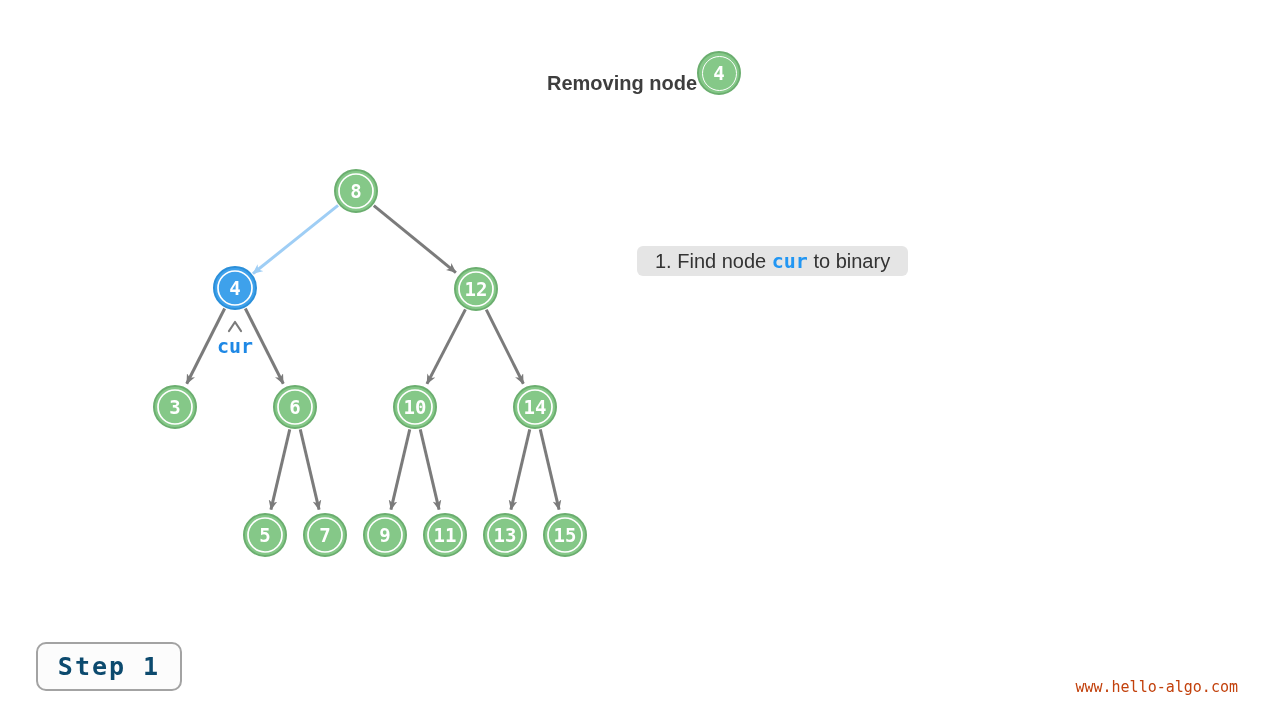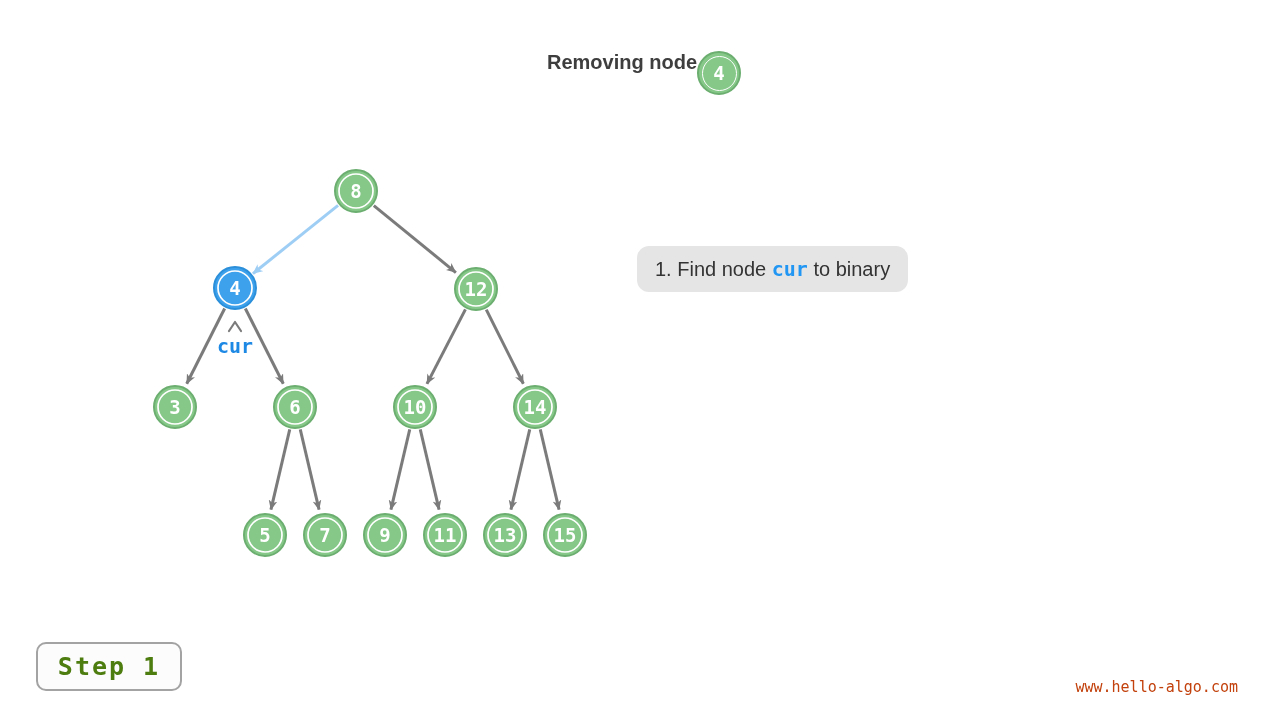--- a/index.html
+++ b/index.html
@@ -2,48 +2,48 @@
 <html><head>
 <meta charset="utf-8">
 <style>
   * { margin:0; padding:0; box-sizing:border-box; }
   html,body { width:1280px; height:720px; background:#ffffff; overflow:hidden;
               font-family:"Liberation Sans", sans-serif; }
   .stage { position:relative; width:1280px; height:720px; background:#ffffff; }
 
   
   .title-row { position:absolute; top:51px; left:50%; transform:translateX(-50%);
-               margin-left:4px; display:flex; align-items:flex-start; gap:0;
+               margin-left:4px; display:flex; align-items:flex-end; gap:0;
                white-space:nowrap; }
   .title-text { font-size:20px; font-weight:bold; color:#3e3e3e; }
   .title-node { position:relative; width:44px; height:44px; border-radius:50%;
                 background:#85c888; border:2px solid #6bae6f;
                 display:flex; align-items:center; justify-content:center; }
   .title-node .ring { position:absolute; inset:2.5px; border:1.6px solid #ffffff;
                       border-radius:50%; }
   .title-node .val { position:relative; color:#ffffff; font-weight:bold; font-size:19px;
                      font-family:"DejaVu Sans Mono", monospace; }
 
   
   #tree-svg { position:absolute; left:0; top:0; }
 
   
-  .annotation { position:absolute; left:637px; top:246px; height:46px;
-                background:#e5e5e5; border-radius:12px; padding:0 18px;
+  .annotation { position:absolute; left:637px; top:246px; height:30px;
+                background:#e5e5e5; border-radius:6px; padding:0 18px;
                 display:flex; align-items:center; font-size:20px; color:#333333;
                 white-space:pre; }
   .annotation .kw { color:#2196f3; font-weight:bold; font-size:20px;
                     font-family:"DejaVu Sans Mono", monospace; }
 
   
   .step-badge { position:absolute; left:36px; top:642px; width:146px; height:49px;
                 background:#fcfcfc; border:2px solid #a3a3a3; border-radius:10px;
                 display:flex; align-items:center; justify-content:center;
                 font-family:"DejaVu Sans Mono", monospace; font-weight:bold;
-                font-size:25px; color:#4d7c0f; letter-spacing:2px; }
+                font-size:25px; color:#0c4a6e; letter-spacing:2px; }
 
   
   .watermark { position:absolute; right:42px; bottom:24px;
                font-family:"DejaVu Sans Mono", monospace; font-size:15px;
                color:#c2410c; }
 </style>
 </head>
 <body>
 
 <div class="stage">

